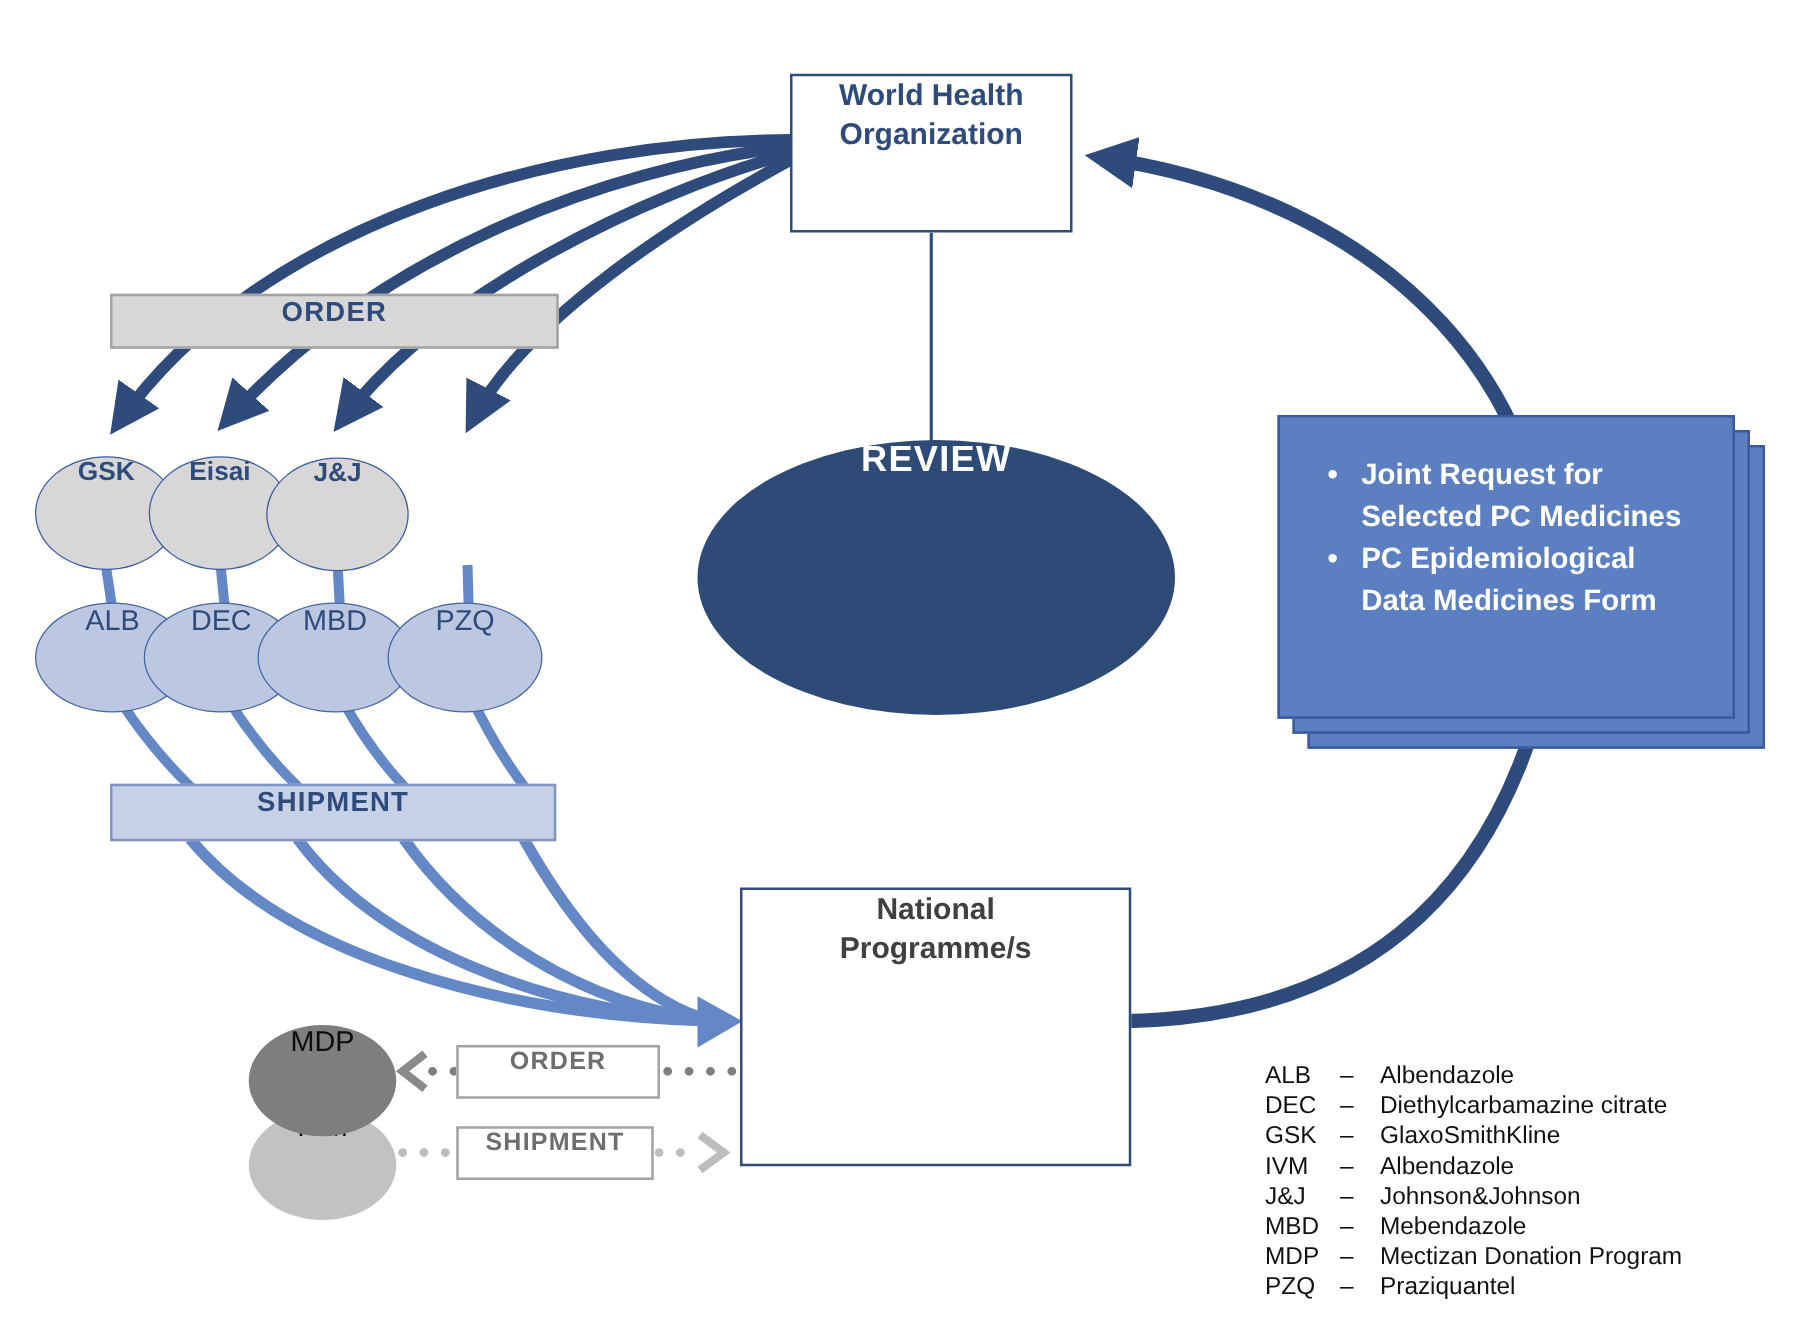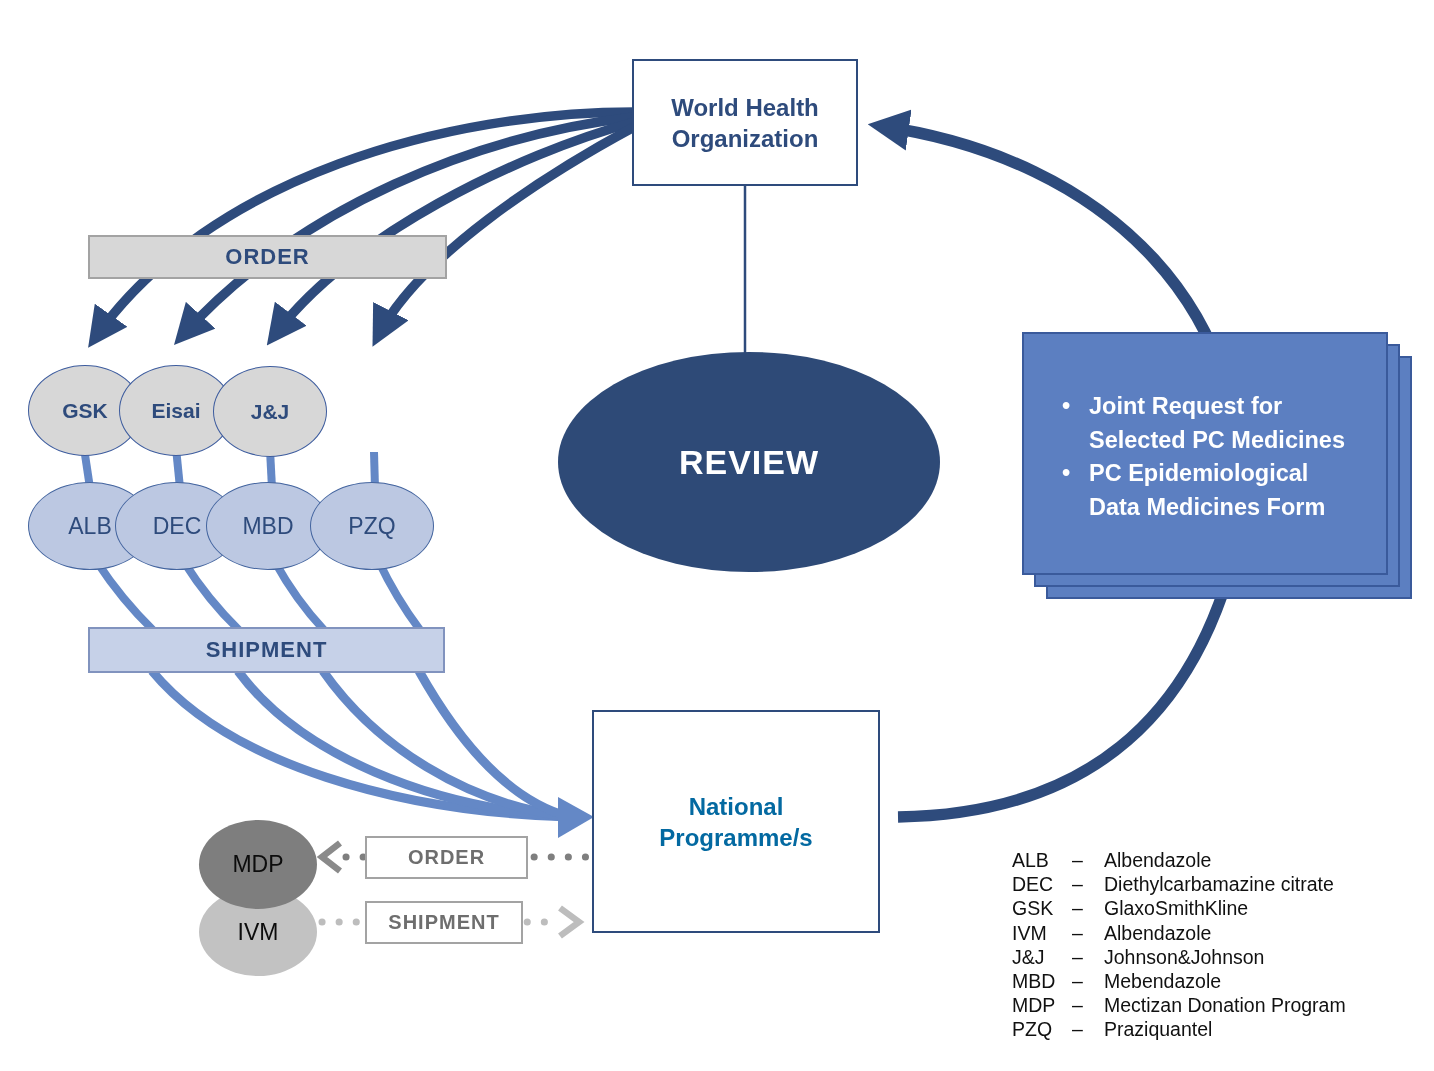--- a/index.html
+++ b/index.html
@@ -2,28 +2,28 @@
 <html><head>
 <meta charset="utf-8">
 <style>
   html,body{margin:0;padding:0;background:#ffffff;}
   #stage{
     position:relative;width:1434px;height:1071px;overflow:hidden;background:#ffffff;
     font-family:"Liberation Sans","DejaVu Sans",sans-serif;
   }
   #stage *{box-sizing:border-box;}
   svg.connectors{position:absolute;left:0;top:0;z-index:1;}
-  .node{position:absolute;display:flex;align-items:center;justify-content:center;text-align:center;z-index:2;}
+  .node{position:absolute;display:flex;justify-content:center;text-align:center;z-index:2;}
 
   .who-box{left:632px;top:59px;width:226px;height:127px;background:#ffffff;border:2.5px solid #2E4B7C;
            color:#2E4B7C;font-weight:bold;font-size:24px;line-height:31px;}
   .review-ellipse{left:558px;top:352px;width:382px;height:220px;border-radius:50%;
-           background:#2E4A77;color:#ffffff;font-weight:bold;font-size:34px;letter-spacing:1px;}
-  .np-box{left:592px;top:710px;width:288px;height:223px;background:#ffffff;border:2.5px solid #2E4B7C;
-           color:#0369a1;font-weight:bold;font-size:24px;line-height:31px;}
+           background:#2E4A77;color:#ffffff;font-weight:bold;font-size:29px;letter-spacing:1px;}
+  .np-box{left:592px;top:710px;width:313px;height:223px;background:#ffffff;border:2.5px solid #2E4B7C;
+           color:#404040;font-weight:bold;font-size:24px;line-height:31px;}
   .np-box .lbl{width:200px;}
 
   .order-bar{left:88px;top:235px;width:359px;height:44px;background:#d7d7d7;border:2px solid #a3a3a3;
            color:#2E4B7C;font-weight:bold;font-size:22px;letter-spacing:1px;}
   .shipment-bar{left:88px;top:627px;width:357px;height:46px;background:#c6d1e8;border:2px solid #8193BE;
            color:#2E4B7C;font-weight:bold;font-size:22px;letter-spacing:1px;}
 
   .supplier{width:114px;height:91px;border-radius:50%;background:#d7d7d7;border:1.5px solid #3D5C9E;
            color:#2E4B7C;font-weight:bold;font-size:21px;line-height:24px;}
   .supplier .lbl{width:86px;}
@@ -47,21 +47,21 @@
   .small-box{background:#ffffff;border:2px solid #a3a3a3;color:#6E6E6E;font-weight:bold;
            font-size:20px;letter-spacing:1px;z-index:3;}
   .order-small{left:365px;top:836px;width:163px;height:43px;}
   .shipment-small{left:365px;top:901px;width:158px;height:43px;}
 
   .doc-stack{position:absolute;left:1022px;top:332px;width:415px;height:292px;z-index:2;}
   .doc-page{position:absolute;width:366px;height:243px;background:#5C7FC1;border:2px solid #3A5A9B;}
   .doc-p3{left:24px;top:24px;}
   .doc-p2{left:12px;top:12px;}
   .doc-p1{left:0;top:0;}
-  .doc-list{margin:0;padding:56px 0 0 38px;list-style:none;}
+  .doc-list{margin:0;padding:29px 0 0 38px;list-style:none;}
   .doc-list li{position:relative;padding-left:27px;max-width:292px;color:#ffffff;
            font-weight:bold;font-size:23.5px;line-height:33.5px;}
   .doc-list li::before{content:"\2022";position:absolute;left:0;top:0;}
 
   .legend{position:absolute;left:1012px;top:848px;z-index:2;color:#111111;font-size:19.5px;line-height:24.2px;}
   .legend-row{display:flex;}
   .legend-abbr{width:60px;}
   .legend-sep{width:32px;}
 </style>
 </head>

